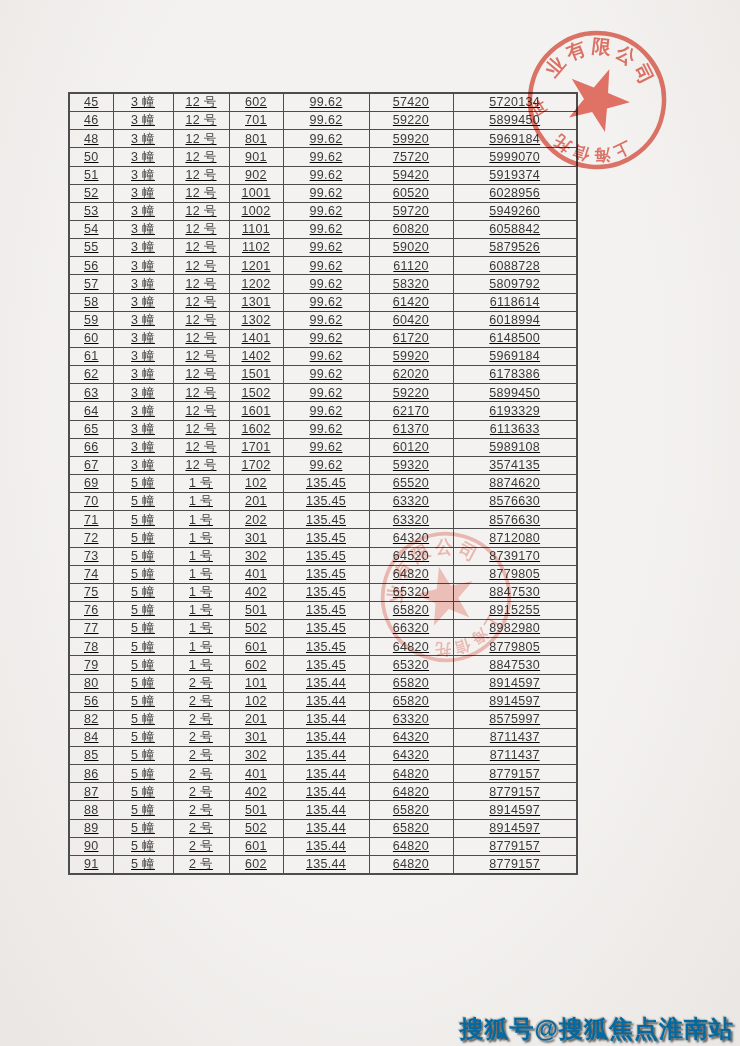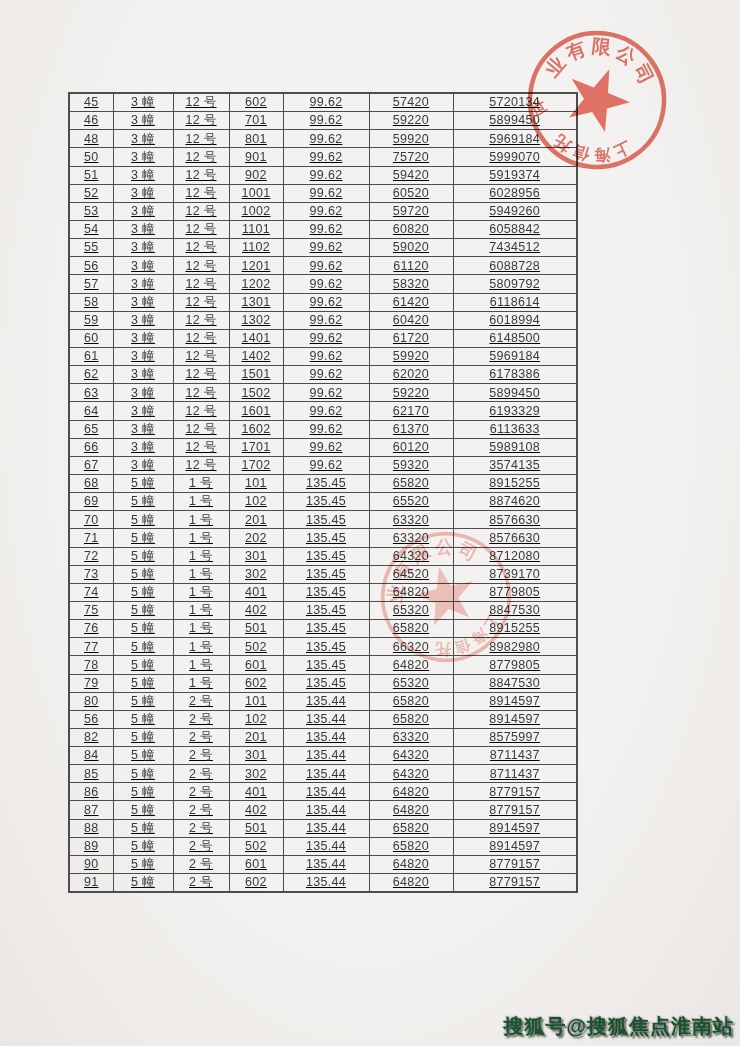--- a/index.html
+++ b/index.html
@@ -31,23 +31,23 @@
   .seal{
     position:absolute;
     mix-blend-mode:multiply;
     pointer-events:none;
   }
   .seal-top{left:526px;top:29px;width:142px;height:142px;opacity:0.82;}
   .seal-mid{left:379px;top:530px;width:134px;height:134px;opacity:0.38;}
   .watermark{
     position:absolute;
     right:6px;top:1013px;
-    font-size:20px;font-weight:bold;
+    font-size:24px;font-weight:bold;
     letter-spacing:1px;
-    color:#14532d;
+    color:#0369a1;
     text-shadow:2px 2px 2px rgba(82,80,77,0.95), -1px -1px 1px rgba(130,128,124,0.45);
     white-space:nowrap;
   }
 </style>
 </head>
 <body>
 
 <table class="doc-table">
   <colgroup>
     <col style="width:44px">
@@ -131,21 +131,21 @@
         <td>60820</td>
         <td>6058842</td>
       </tr>
       <tr>
         <td>55</td>
         <td>3 幢</td>
         <td>12 号</td>
         <td>1102</td>
         <td>99.62</td>
         <td>59020</td>
-        <td>7434512</td>
+        <td>5879526</td>
       </tr>
       <tr>
         <td>56</td>
         <td>3 幢</td>
         <td>12 号</td>
         <td>1201</td>
         <td>99.62</td>
         <td>61120</td>
         <td>6088728</td>
       </tr>
@@ -240,29 +240,20 @@
         <td>5989108</td>
       </tr>
       <tr>
         <td>67</td>
         <td>3 幢</td>
         <td>12 号</td>
         <td>1702</td>
         <td>99.62</td>
         <td>59320</td>
         <td>3574135</td>
-      </tr>
-      <tr>
-        <td>68</td>
-        <td>5 幢</td>
-        <td>1 号</td>
-        <td>101</td>
-        <td>135.45</td>
-        <td>65820</td>
-        <td>8915255</td>
       </tr>
       <tr>
         <td>69</td>
         <td>5 幢</td>
         <td>1 号</td>
         <td>102</td>
         <td>135.45</td>
         <td>65520</td>
         <td>8874620</td>
       </tr>

